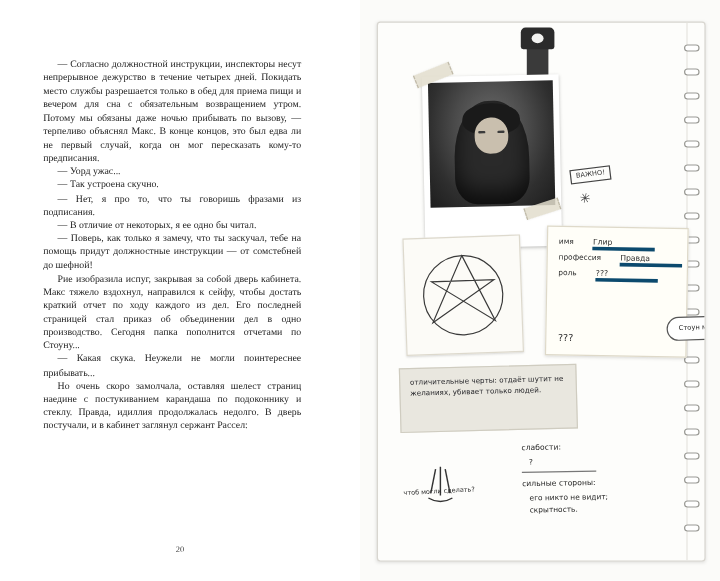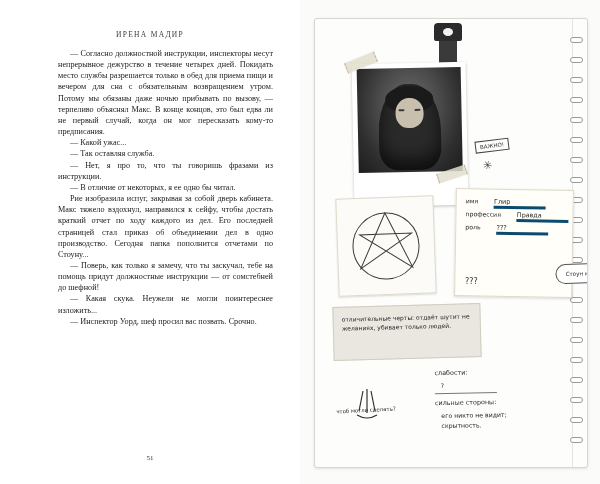--- a/index.html
+++ b/index.html
@@ -17,21 +17,21 @@
     background:#ffffff;
   }
   .running-head{
     position:absolute;top:30px;left:0;width:300px;
     text-align:center;
     font-size:7.5px;letter-spacing:1.3px;
     color:#3a3a3a;
     text-transform:uppercase;
   }
   .body-text{
-    position:absolute;top:48px;left:58px;width:215px;
+    position:absolute;top:48px;left:36px;width:215px;
     font-size:8.2px;
     line-height:11.15px;
     text-align:justify;
     color:#1b1b1b;
     hyphens:auto;
   }
   .body-text p{margin:0;text-indent:12px;}
   .folio{
     position:absolute;bottom:22px;left:0;width:300px;
     text-align:center;font-size:7px;color:#333;
@@ -210,35 +210,34 @@
     position:absolute;left:150px;top:258px;
     font-family:"DejaVu Sans", sans-serif;font-size:8px;color:#333;
   }
 </style>
 </head>
 <body>
 
 <div class="spread">
 
   <div class="page-left">
-    <div class="running-head">Ирена Мадир</div>
 
     <div class="body-text">
       <p>— Согласно должностной инструкции, инспекторы несут непрерывное дежурство в течение четырех дней. Покидать место службы разрешается только в обед для приема пищи и вечером для сна с обязательным возвращением утром. Потому мы обязаны даже ночью прибывать по вызову, — терпеливо объяснял Макс. В конце концов, это был едва ли не первый случай, когда он мог пересказать кому-то предписания.</p>
-      <p>— Какой ужас...</p>
-      <p>— Так оставляя служба.</p>
-      <p>— Нет, я про то, что ты говоришь фразами из инструкции.</p>
+      <p>— Уорд ужас...</p>
+      <p>— Так устроена скучно.</p>
+      <p>— Нет, я про то, что ты говоришь фразами из подписания.</p>
       <p>— В отличие от некоторых, я ее одно бы читал.</p>
+      <p>— Поверь, как только я замечу, что ты заскучал, тебе на помощь придут должностные инструкции — от сомстебней до шефной!</p>
       <p>Рие изобразила испуг, закрывая за собой дверь кабинета. Макс тяжело вздохнул, направился к сейфу, чтобы достать краткий отчет по ходу каждого из дел. Его последней страницей стал приказ об объединении дел в одно производство. Сегодня папка пополнится отчетами по Стоуну...</p>
-      <p>— Поверь, как только я замечу, что ты заскучал, тебе на помощь придут должностные инструкции — от сомстебней до шефной!</p>
-      <p>— Какая скука. Неужели не могли поинтереснее изложить...</p>
-      <p>— Инспектор Уорд, шеф просил вас позвать. Срочно.</p>
+      <p>— Какая скука. Неужели не могли поинтереснее прибывать...</p>
+      <p>Но очень скоро замолчала, оставляя шелест страниц наедине с постукиванием карандаша по подоконнику и стеклу. Правда, идиллия продолжалась недолго. В дверь постучали, и в кабинет заглянул сержант Рассел:</p>
     </div>
 
-    <div class="folio">51</div>
+    <div class="folio">20</div>
   </div>
 
   <div class="page-right">
     <div class="nb-sheet">
 
       <div class="nb-edge"></div>
       <div class="rings">
         <div class="ring" style="top:6px"></div>
           <div class="ring" style="top:26px"></div>
         <div class="ring" style="top:46px"></div>

